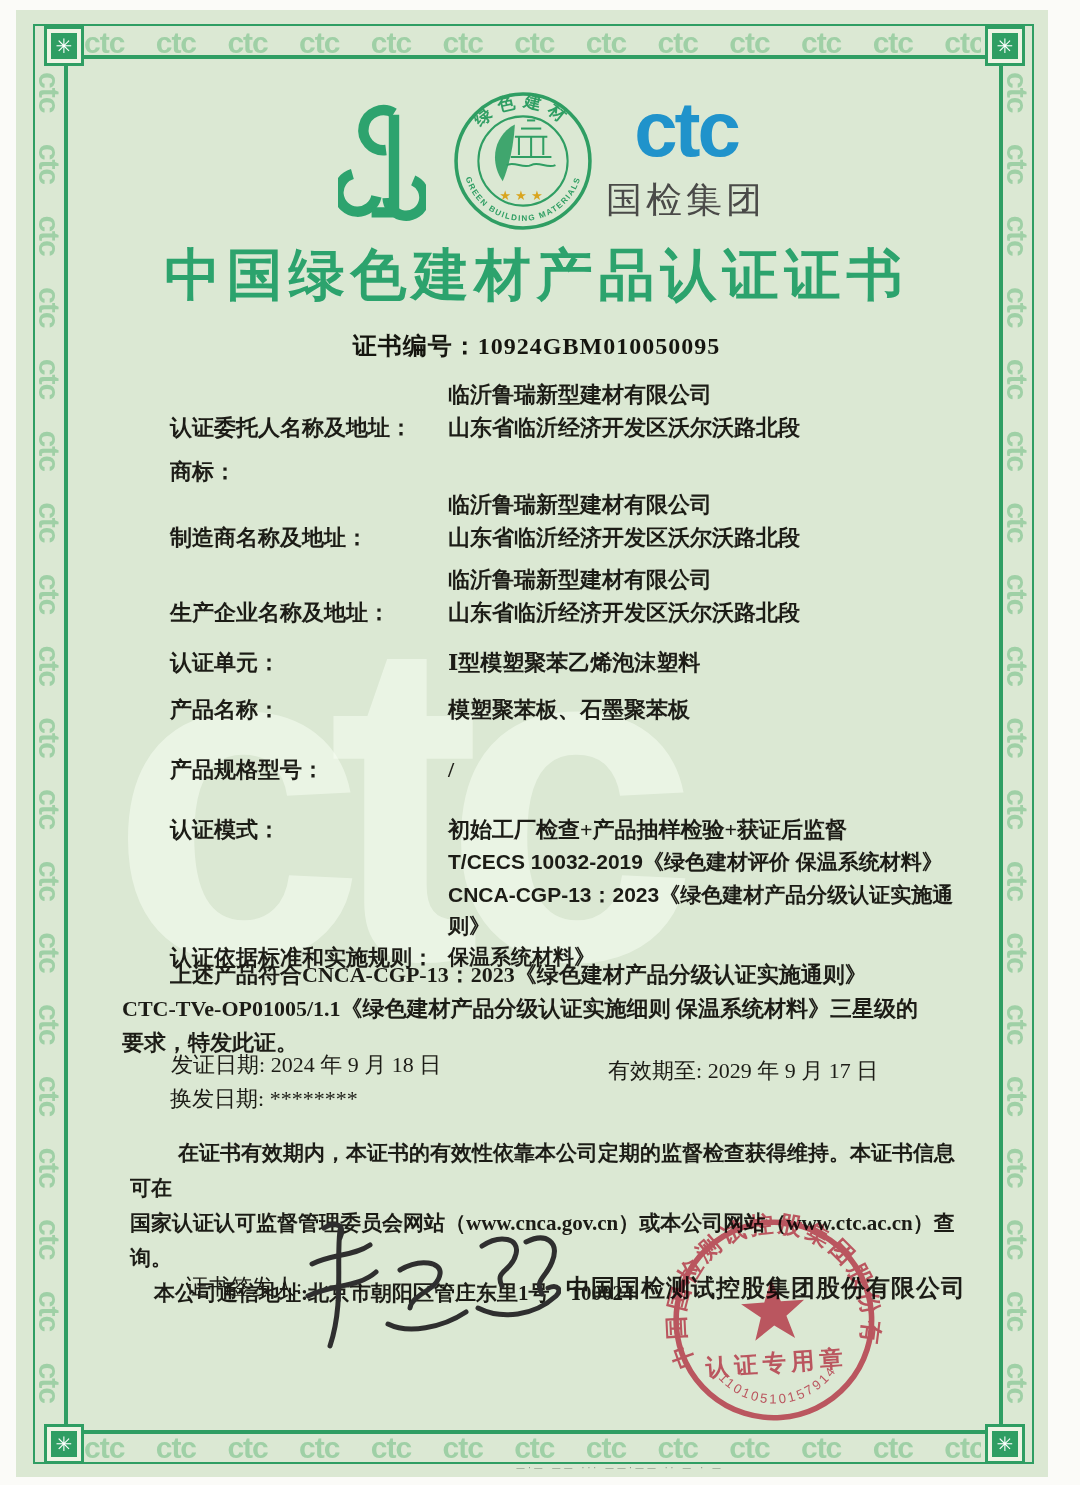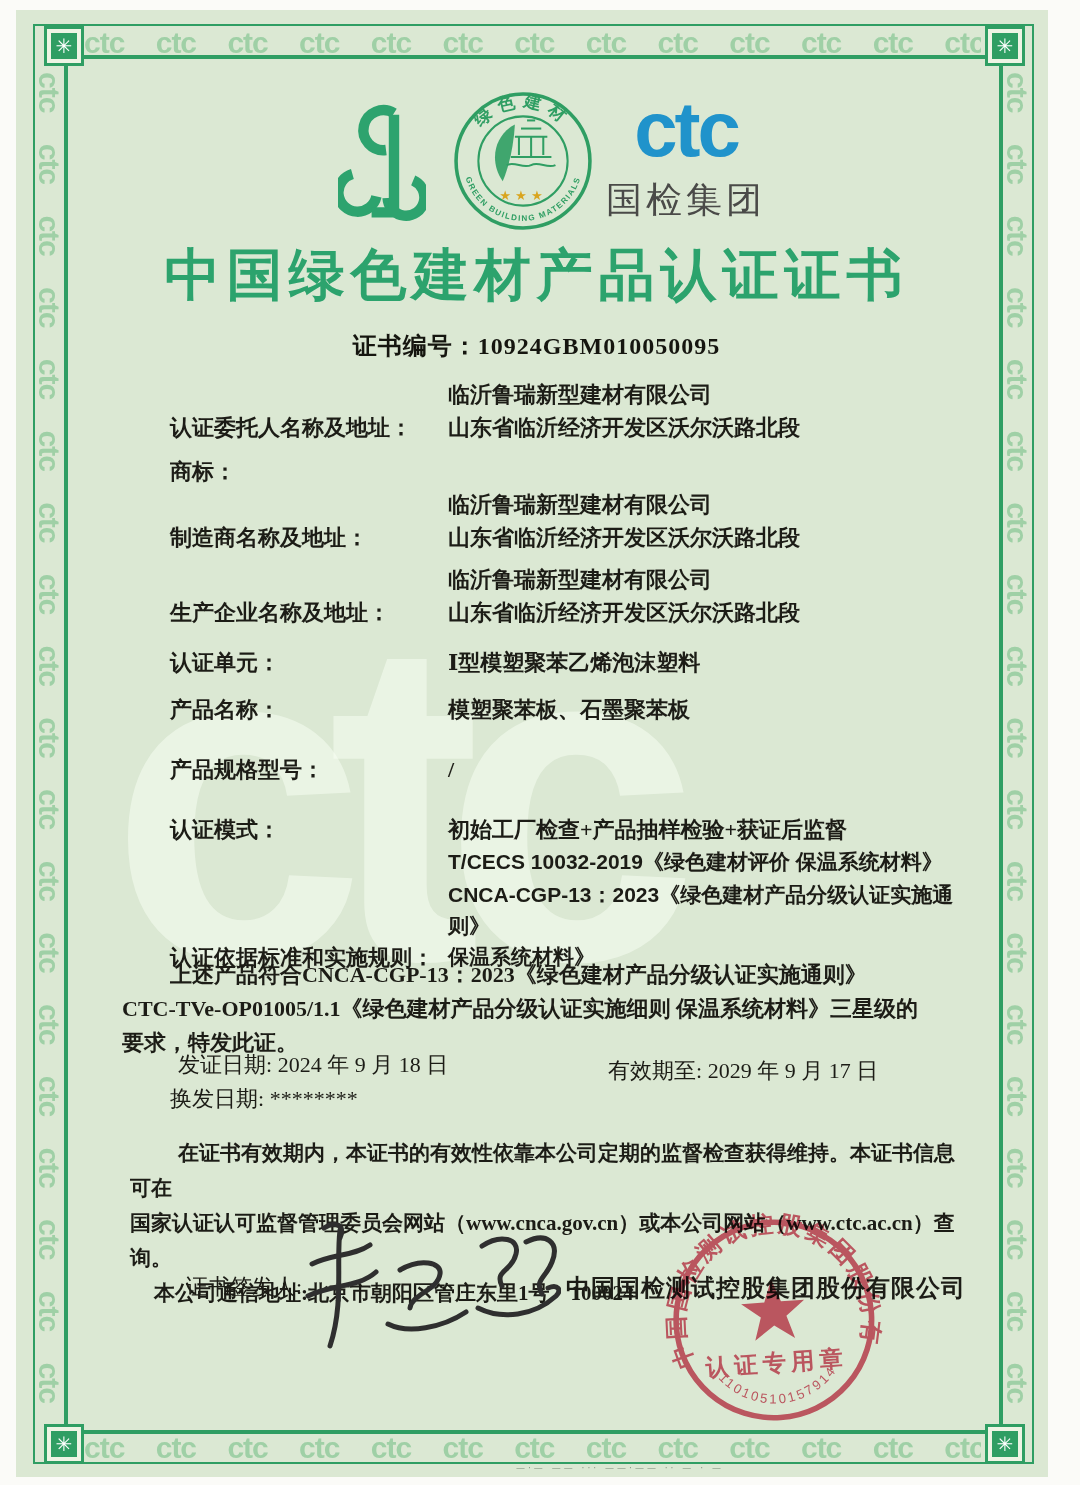--- a/index.html
+++ b/index.html
@@ -60,21 +60,21 @@
          font-weight:bold; letter-spacing:0; line-height:31px; }
 
   
   .statement { position:absolute; left:122px; top:958px; width:840px; z-index:3;
                font-size:22px; font-weight:bold; color:#1c1c16; line-height:34px; }
   .indent2 { text-indent:48px; }
   .indent1 { text-indent:24px; }
 
   .dates { position:absolute; left:170px; top:1050px; width:790px; z-index:3;
            font-size:22px; color:#1c1c16; }
-  .d-issue { position:absolute; left:8px; top:0; }
+  .d-issue { position:absolute; left:1px; top:0; }
   .d-valid { position:absolute; left:438px; top:6px; }
   .d-reissue { position:absolute; left:0; top:34px; }
 
   .notice { position:absolute; left:130px; top:1136px; width:830px; z-index:3;
             font-size:21px; font-weight:bold; color:#1c1c16; line-height:35px; }
 
   
   .signer-label { position:absolute; left:186px; top:1272px; z-index:3;
                   font-size:22px; font-weight:normal; color:#1c1c16; }
   .signature { position:absolute; left:296px; top:1212px; z-index:4; }

